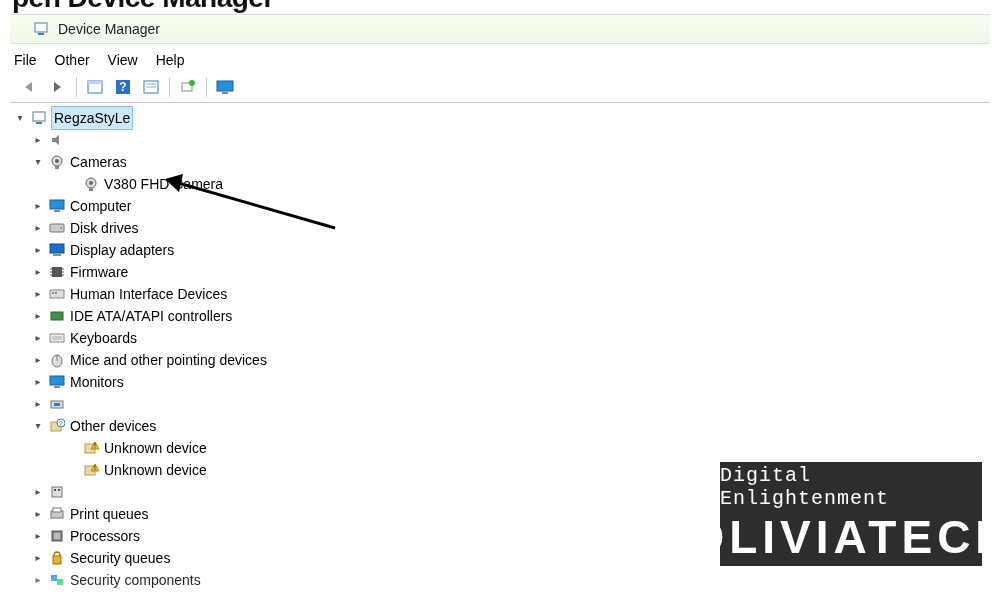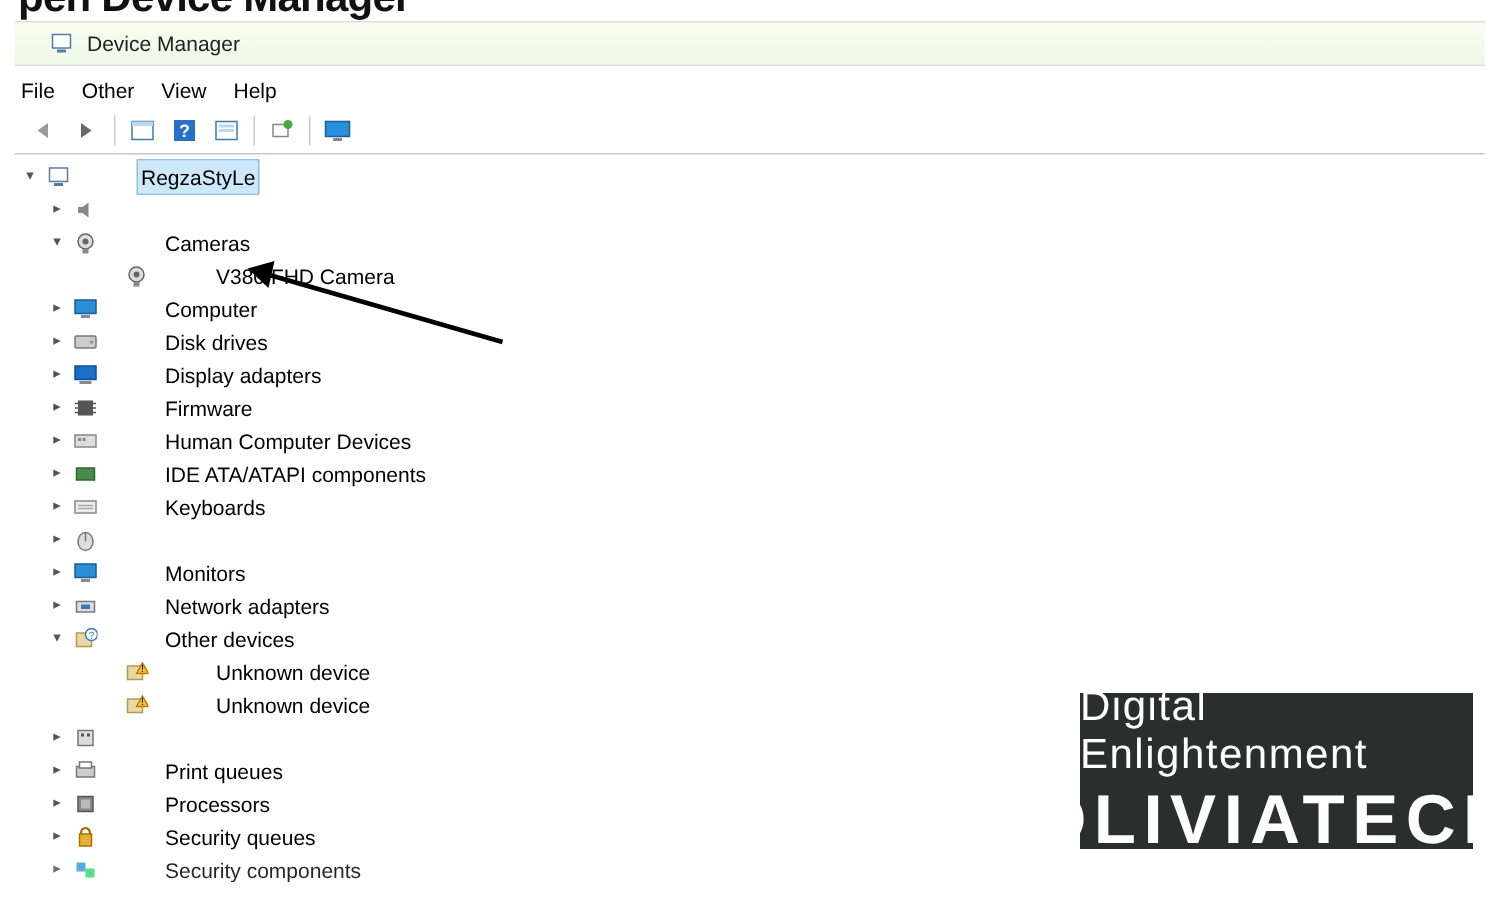--- a/index.html
+++ b/index.html
@@ -75,21 +75,21 @@
     font-size:10px;
     cursor:default;
   }
   .expander.none { visibility:hidden; }
   .node-icon {
     width: 18px;
     display:inline-flex;
     justify-content:center;
     align-items:center;
   }
-  .node-label { white-space: nowrap; margin-left: 40px; }
+  .node-label { white-space: nowrap; }
   .selected .node-label {
     background: #cde8fb;
     outline: 1px solid #8fbfe3;
     padding: 0 2px;
   }
   .arrow-anno {
     position: absolute;
     left: 165px;
     top: 170px;
     pointer-events: none;
@@ -101,22 +101,22 @@
     width: 262px;
     height: 104px;
     background: #2c2e2e;
     color: #fff;
     display: flex;
     flex-direction: column;
     align-items: center;
     justify-content: center;
   }
   .watermark .line1 {
-    font-family: Liberation Sans, sans-serif;
-    font-size: 28px;
+    font-family: Liberation Mono, monospace;
+    font-size: 20px;
     letter-spacing: 1px;
   }
   .watermark .line2 {
     font-family: "Arial Narrow", Arial, sans-serif;
     font-size: 46px;
     letter-spacing: 5px;
     font-weight: 700;
   }
   svg { display:block; }
 </style>
@@ -286,31 +286,31 @@
 
   <div class="node indent-1">
     <span class="expander">▸</span>
     <span class="node-icon">
         <svg width="16" height="14">
           <rect x="1" y="3" width="14" height="8" fill="#ddd" stroke="#888"></rect>
           <rect x="3" y="5" width="2" height="2" fill="#888"></rect>
           <rect x="6" y="5" width="2" height="2" fill="#888"></rect>
         </svg>
       </span>
-    <span class="node-label">Human Computer Devices</span>
+    <span class="node-label">Human Interface Devices</span>
   </div>
 
   <div class="node indent-1">
     <span class="expander">▸</span>
     <span class="node-icon">
         <svg width="16" height="14">
           <rect x="2" y="3" width="12" height="8" fill="#4a8a4a" stroke="#2a6a2a"></rect>
         </svg>
       </span>
-    <span class="node-label">IDE ATA/ATAPI components</span>
+    <span class="node-label">IDE ATA/ATAPI controllers</span>
   </div>
 
   <div class="node indent-1">
     <span class="expander">▸</span>
     <span class="node-icon">
         <svg width="16" height="12">
           <rect x="1" y="2" width="14" height="8" fill="#eee" stroke="#888"></rect>
           <line x1="3" y1="5" x2="13" y2="5" stroke="#aaa"></line>
           <line x1="3" y1="7" x2="13" y2="7" stroke="#aaa"></line>
         </svg>
@@ -319,20 +319,21 @@
   </div>
 
   <div class="node indent-1">
     <span class="expander">▸</span>
     <span class="node-icon">
         <svg width="14" height="16">
           <ellipse cx="7" cy="9" rx="5" ry="6" fill="#ddd" stroke="#777"></ellipse>
           <line x1="7" y1="3" x2="7" y2="9" stroke="#777"></line>
         </svg>
       </span>
+    <span class="node-label">Mice and other pointing devices</span>
   </div>
 
   <div class="node indent-1">
     <span class="expander">▸</span>
     <span class="node-icon">
         <svg width="16" height="14">
           <rect x="1" y="1" width="14" height="9" fill="#2a8fd9" stroke="#1a5f99"></rect>
           <rect x="5" y="11" width="6" height="2" fill="#888"></rect>
         </svg>
       </span>
@@ -340,21 +341,20 @@
   </div>
 
   <div class="node indent-1">
     <span class="expander">▸</span>
     <span class="node-icon">
         <svg width="16" height="14">
           <rect x="2" y="4" width="12" height="7" fill="#ddd" stroke="#777"></rect>
           <rect x="5" y="6" width="6" height="3" fill="#3a7ab8"></rect>
         </svg>
       </span>
-    <span class="node-label">Network adapters</span>
   </div>
 
   <div class="node indent-1">
     <span class="expander">▾</span>
     <span class="node-icon">
         <svg width="16" height="16">
           <rect x="2" y="4" width="10" height="9" fill="#e8d9a8" stroke="#b89850"></rect>
           <circle cx="12" cy="5" r="4" fill="#fff" stroke="#3a7ab8"></circle>
           <text x="12" y="8" text-anchor="middle" font-size="7" fill="#3a7ab8">?</text>
         </svg>

